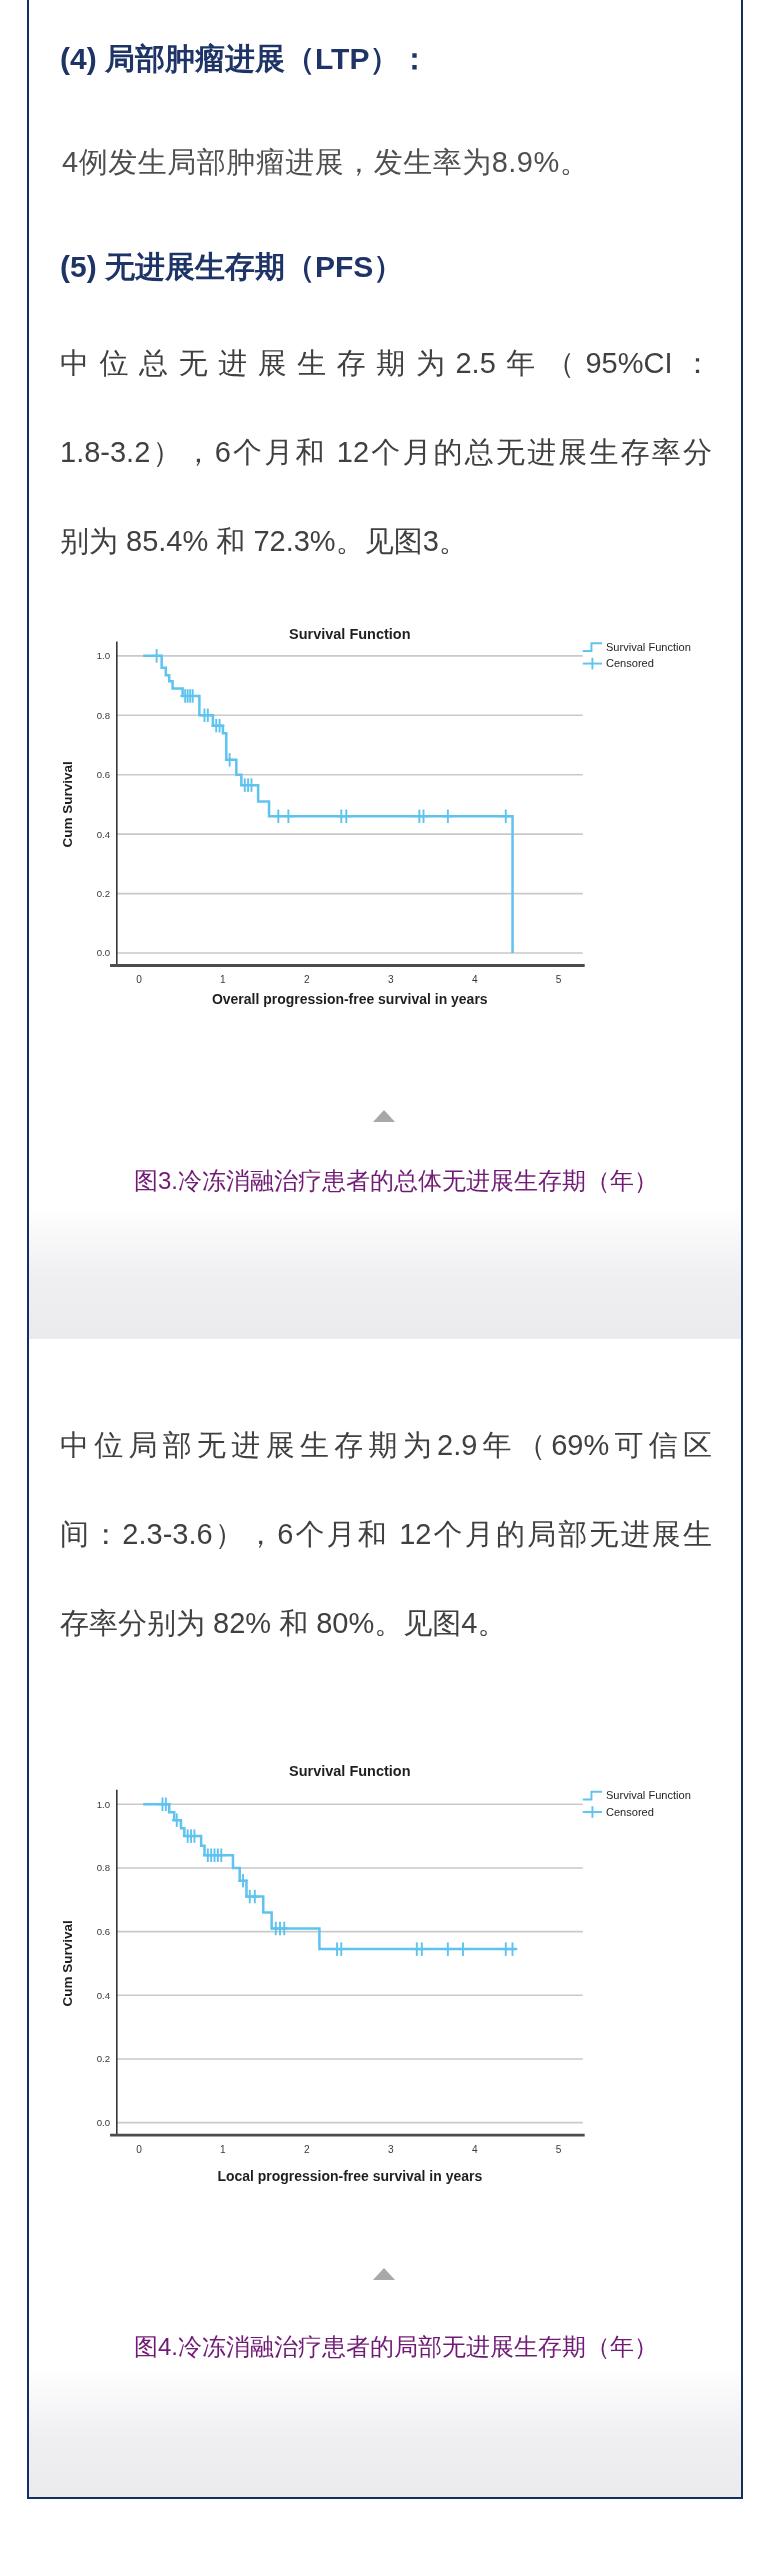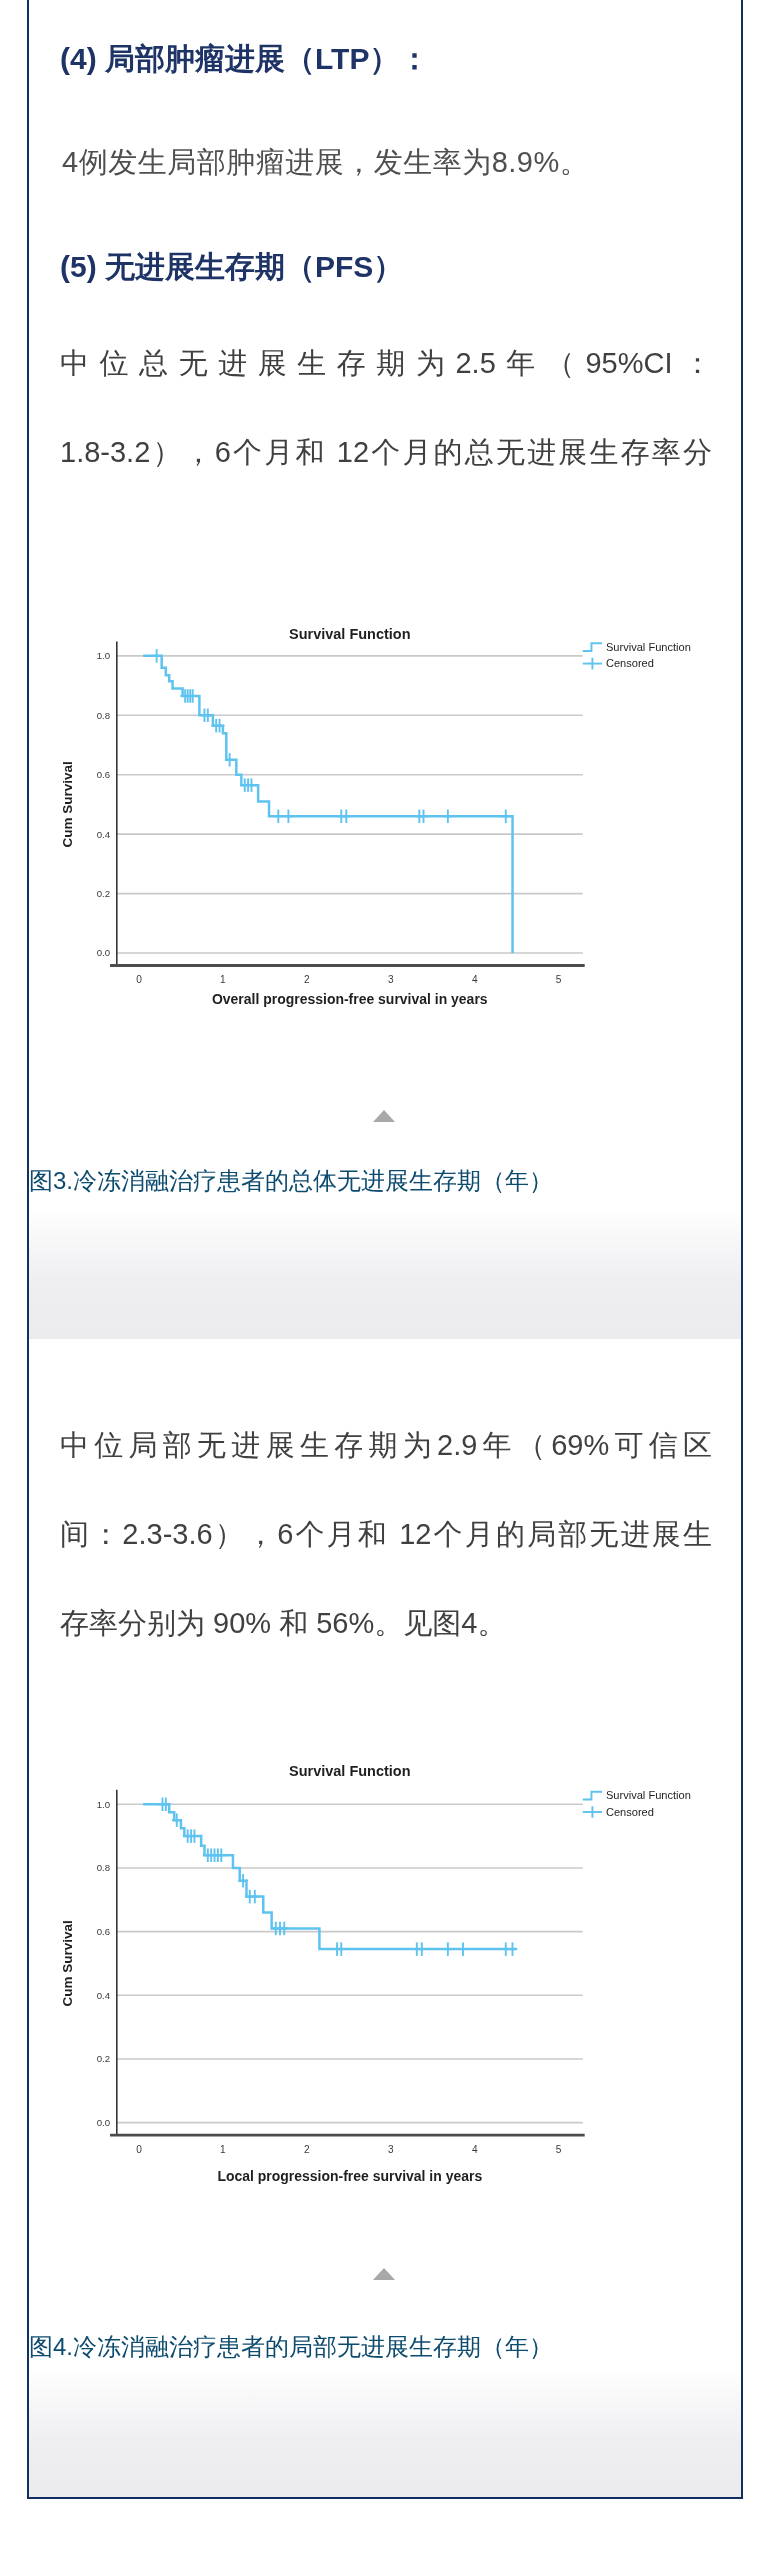--- a/index.html
+++ b/index.html
@@ -11,40 +11,41 @@
            line-height:39px;white-space:nowrap;}
   .body-line{position:absolute;left:33px;margin:0;font-size:29px;color:#4f4f4f;line-height:39px;
              white-space:nowrap;letter-spacing:0.5px;}
   .para{position:absolute;left:31px;width:652px;font-size:29px;color:#404040;line-height:89px;}
   .pline{width:100%;}
   .pline.just{text-align:justify;text-align-last:justify;}
   .chart{position:absolute;left:28px;width:656px;}
   svg{font-family:"Liberation Sans","DejaVu Sans",sans-serif;display:block;}
   .tri{position:absolute;left:344px;width:0;height:0;border-left:11.6px solid transparent;
        border-right:11.6px solid transparent;border-bottom:12.5px solid #a8a8a8;}
-  .caption{position:absolute;left:0;width:734px;text-align:left;font-size:24px;color:#0c4a6e;
+  .caption{position:absolute;left:0;width:734px;text-align:center;font-size:24px;color:#701a75;
            line-height:33px;}
   .band{position:absolute;left:0;width:712px;
         background:linear-gradient(180deg,#ffffff 0%,#efeff2 55%,#ebebee 100%);}
 </style>
 </head>
 <body>
 
 <div class="page">
   <div class="card">
 
     <h2 class="heading" style="top:39px">(4) 局部肿瘤进展（LTP）：</h2>
 
     <p class="body-line" style="top:143px">4例发生局部肿瘤进展，发生率为8.9%。</p>
 
     <h2 class="heading" style="top:247px">(5) 无进展生存期（PFS）</h2>
 
     <div class="para" style="top:319px">
       <div class="pline just">中位总无进展生存期为2.5年（95%CI：</div>
       <div class="pline just">1.8-3.2），6个月和 12个月的总无进展生存率分</div>
+      <div class="pline">别为 85.4% 和 72.3%。见图3。</div>
     </div>
 
     <div class="chart" style="top:618px">
         <svg viewBox="0 0 680 410" width="656" height="396">
           <line x1="62" y1="347" x2="545" y2="347" stroke="#c9c9c9" stroke-width="1.7"></line>
           <text x="55" y="350.5" text-anchor="end" font-size="10" fill="#3a3a3a">0.0</text>
           <line x1="62" y1="285.4" x2="545" y2="285.4" stroke="#c9c9c9" stroke-width="1.7"></line>
           <text x="55" y="288.9" text-anchor="end" font-size="10" fill="#3a3a3a">0.2</text>
           <line x1="62" y1="223.8" x2="545" y2="223.8" stroke="#c9c9c9" stroke-width="1.7"></line>
           <text x="55" y="227.3" text-anchor="end" font-size="10" fill="#3a3a3a">0.4</text>
@@ -118,21 +119,21 @@
 
     <div class="tri" style="top:1110px"></div>
 
     <div class="caption" style="top:1164px">图3.冷冻消融治疗患者的总体无进展生存期（年）</div>
 
     <div class="band" style="top:1206px;height:133px"></div>
 
     <div class="para" style="top:1401px">
       <div class="pline just">中位局部无进展生存期为2.9年（69%可信区</div>
       <div class="pline just">间：2.3-3.6），6个月和 12个月的局部无进展生</div>
-      <div class="pline">存率分别为 90% 和 56%。见图4。</div>
+      <div class="pline">存率分别为 82% 和 80%。见图4。</div>
     </div>
 
     <div class="chart" style="top:1753px">
         <svg viewBox="0 0 680 462" width="656" height="446">
           <line x1="62" y1="383" x2="545" y2="383" stroke="#c9c9c9" stroke-width="1.7"></line>
           <text x="55" y="386.5" text-anchor="end" font-size="10" fill="#3a3a3a">0.0</text>
           <line x1="62" y1="317" x2="545" y2="317" stroke="#c9c9c9" stroke-width="1.7"></line>
           <text x="55" y="320.5" text-anchor="end" font-size="10" fill="#3a3a3a">0.2</text>
           <line x1="62" y1="251" x2="545" y2="251" stroke="#c9c9c9" stroke-width="1.7"></line>
           <text x="55" y="254.5" text-anchor="end" font-size="10" fill="#3a3a3a">0.4</text>

